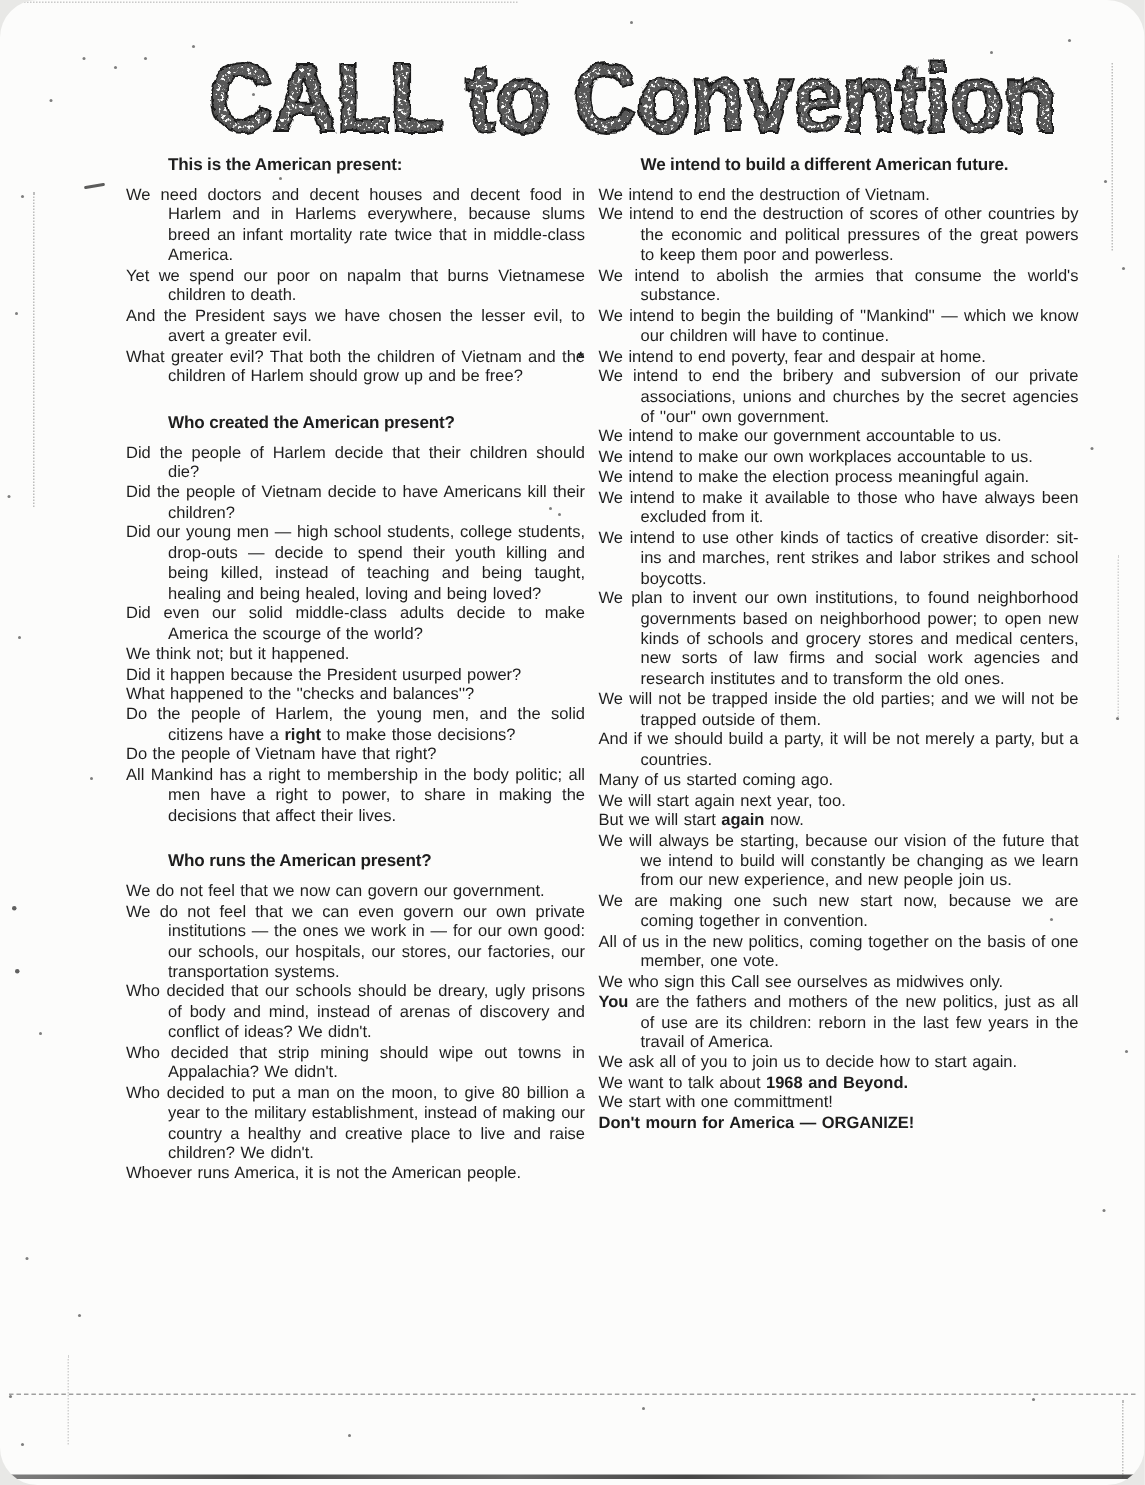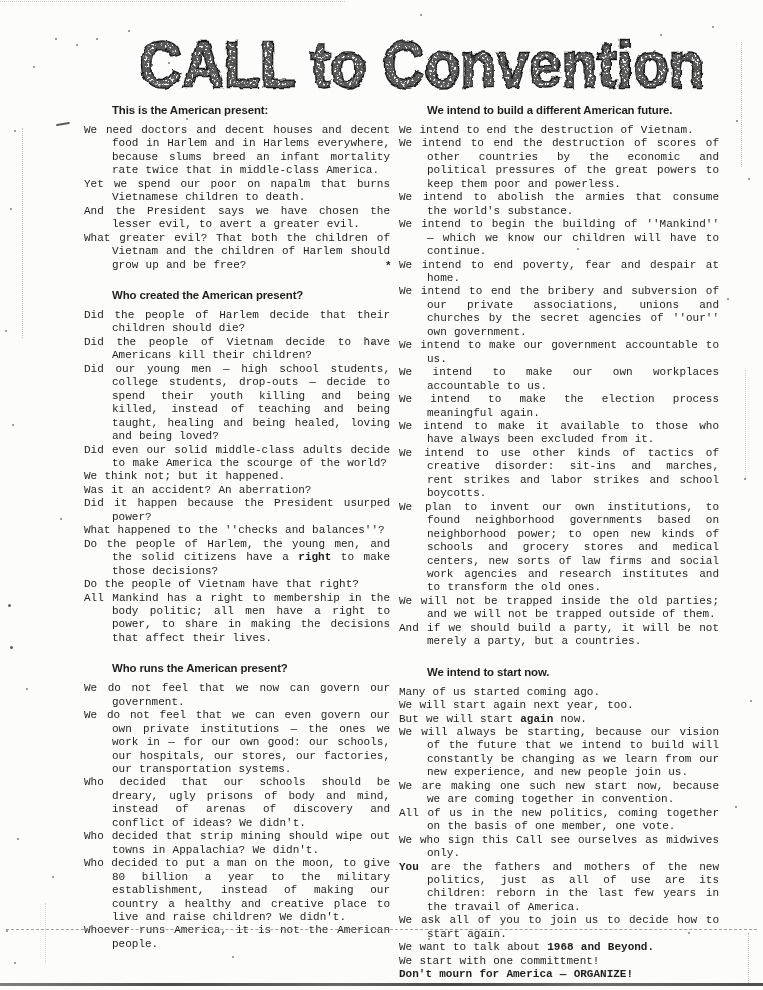--- a/index.html
+++ b/index.html
@@ -4,20 +4,21 @@
 <style>
   html,body{margin:0;padding:0;background:#e8e8e6;}
   .page{
     position:relative;
     width:763px;height:990px;
     margin:0 auto;
     background:#fcfcfb;
     overflow:hidden;
     font-family:"Liberation Sans",sans-serif;
     color:#1e1e1e;
+    border-radius:25px;
   }
   
   .masthead{position:absolute;left:112px;top:26px;width:620px;height:82px;}
   .title-svg{width:100%;height:100%;display:block;}
   .title-stroke{
     font-family:"Liberation Sans",sans-serif;font-weight:bold;font-size:64px;
     fill:none;stroke:#1a1a1a;stroke-width:2.6px;text-anchor:middle;
   }
   .title-fill{
     font-family:"Liberation Sans",sans-serif;font-weight:bold;font-size:64px;
@@ -29,21 +30,20 @@
   .col-right{left:399px;width:320px;}
   .sec-heading{
     font-size:11.4px;font-weight:bold;letter-spacing:-0.1px;
     margin:17px 0 7px 28px;line-height:13px;white-space:nowrap;
     text-align:left;
   }
   .sec-heading:first-child{margin-top:0;}
   .para{
     margin:0;padding-left:28px;text-indent:-28px;position:relative;
     word-spacing:0.6px;
-    font-family:Liberation Mono, monospace;
   }
   .margin-mark{
     position:absolute;left:-14px;top:1px;font-weight:bold;font-size:11px;
     text-indent:0;
   }
   
   .speck{position:absolute;width:2px;height:2px;background:#3a3a3a;border-radius:50%;opacity:.65;}
   .speck.big{width:3px;height:3px;opacity:.8;}
   .pen-mark{position:absolute;left:56px;top:123px;width:14px;height:2px;background:#333;transform:rotate(-10deg);opacity:.8;border-radius:1px;}
   .dots-v{position:absolute;width:0;border-left:1px dotted #a8a8a8;opacity:.75;}
@@ -85,21 +85,20 @@
         <p class="para">We need doctors and decent houses and decent food in Harlem and in Harlems everywhere, because slums breed an infant mortality rate twice that in middle-class America.</p>
         <p class="para">Yet we spend our poor on napalm that burns Vietnamese children to death.</p>
         <p class="para">And the President says we have chosen the lesser evil, to avert a greater evil.</p>
         <p class="para">What greater evil? That both the children of Vietnam and the children of Harlem should grow up and be free?</p>
         <h2 class="sec-heading">Who created the American present?</h2>
         <p class="para">Did the people of Harlem decide that their children should die?</p>
         <p class="para">Did the people of Vietnam decide to have Americans kill their children?</p>
         <p class="para">Did our young men — high school students, college students, drop-outs — decide to spend their youth killing and being killed, instead of teaching and being taught, healing and being healed, loving and being loved?</p>
         <p class="para">Did even our solid middle-class adults decide to make America the scourge of the world?</p>
         <p class="para">We think not; but it happened.</p>
-        <p class="para">Was it an accident? An aberration?</p>
         <p class="para">Did it happen because the President usurped power?</p>
         <p class="para">What happened to the ''checks and balances''?</p>
         <p class="para">Do the people of Harlem, the young men, and the solid citizens have a <b>right</b> to make those decisions?</p>
         <p class="para">Do the people of Vietnam have that right?</p>
         <p class="para">All Mankind has a right to membership in the body politic; all men have a right to power, to share in making the decisions that affect their lives.</p>
         <h2 class="sec-heading">Who runs the American present?</h2>
         <p class="para">We do not feel that we now can govern our government.</p>
         <p class="para">We do not feel that we can even govern our own private institutions — the ones we work in — for our own good: our schools, our hospitals, our stores, our factories, our transportation systems.</p>
         <p class="para">Who decided that our schools should be dreary, ugly prisons of body and mind, instead of arenas of discovery and conflict of ideas? We didn't.</p>
         <p class="para">Who decided that strip mining should wipe out towns in Appalachia? We didn't.</p>
@@ -115,21 +114,20 @@
         <p class="para"><span class="margin-mark">*</span>We intend to end poverty, fear and despair at home.</p>
         <p class="para">We intend to end the bribery and subversion of our private associations, unions and churches by the secret agencies of ''our'' own government.</p>
         <p class="para">We intend to make our government accountable to us.</p>
         <p class="para">We intend to make our own workplaces accountable to us.</p>
         <p class="para">We intend to make the election process meaningful again.</p>
         <p class="para">We intend to make it available to those who have always been excluded from it.</p>
         <p class="para">We intend to use other kinds of tactics of creative disorder: sit-ins and marches, rent strikes and labor strikes and school boycotts.</p>
         <p class="para">We plan to invent our own institutions, to found neighborhood governments based on neighborhood power; to open new kinds of schools and grocery stores and medical centers, new sorts of law firms and social work agencies and research institutes and to transform the old ones.</p>
         <p class="para">We will not be trapped inside the old parties; and we will not be trapped outside of them.</p>
         <p class="para">And if we should build a party, it will be not merely a party, but a countries.</p>
-        <h2 class="sec-heading">We intend to start now.</h2>
         <p class="para">Many of us started coming ago.</p>
         <p class="para">We will start again next year, too.</p>
         <p class="para">But we will start <b>again</b> now.</p>
         <p class="para">We will always be starting, because our vision of the future that we intend to build will constantly be changing as we learn from our new experience, and new people join us.</p>
         <p class="para">We are making one such new start now, because we are coming together in convention.</p>
         <p class="para">All of us in the new politics, coming together on the basis of one member, one vote.</p>
         <p class="para">We who sign this Call see ourselves as midwives only.</p>
         <p class="para"><b>You</b> are the fathers and mothers of the new politics, just as all of use are its children: reborn in the last few years in the travail of America.</p>
         <p class="para">We ask all of you to join us to decide how to start again.</p>
         <p class="para">We want to talk about <b>1968 and Beyond.</b></p>

